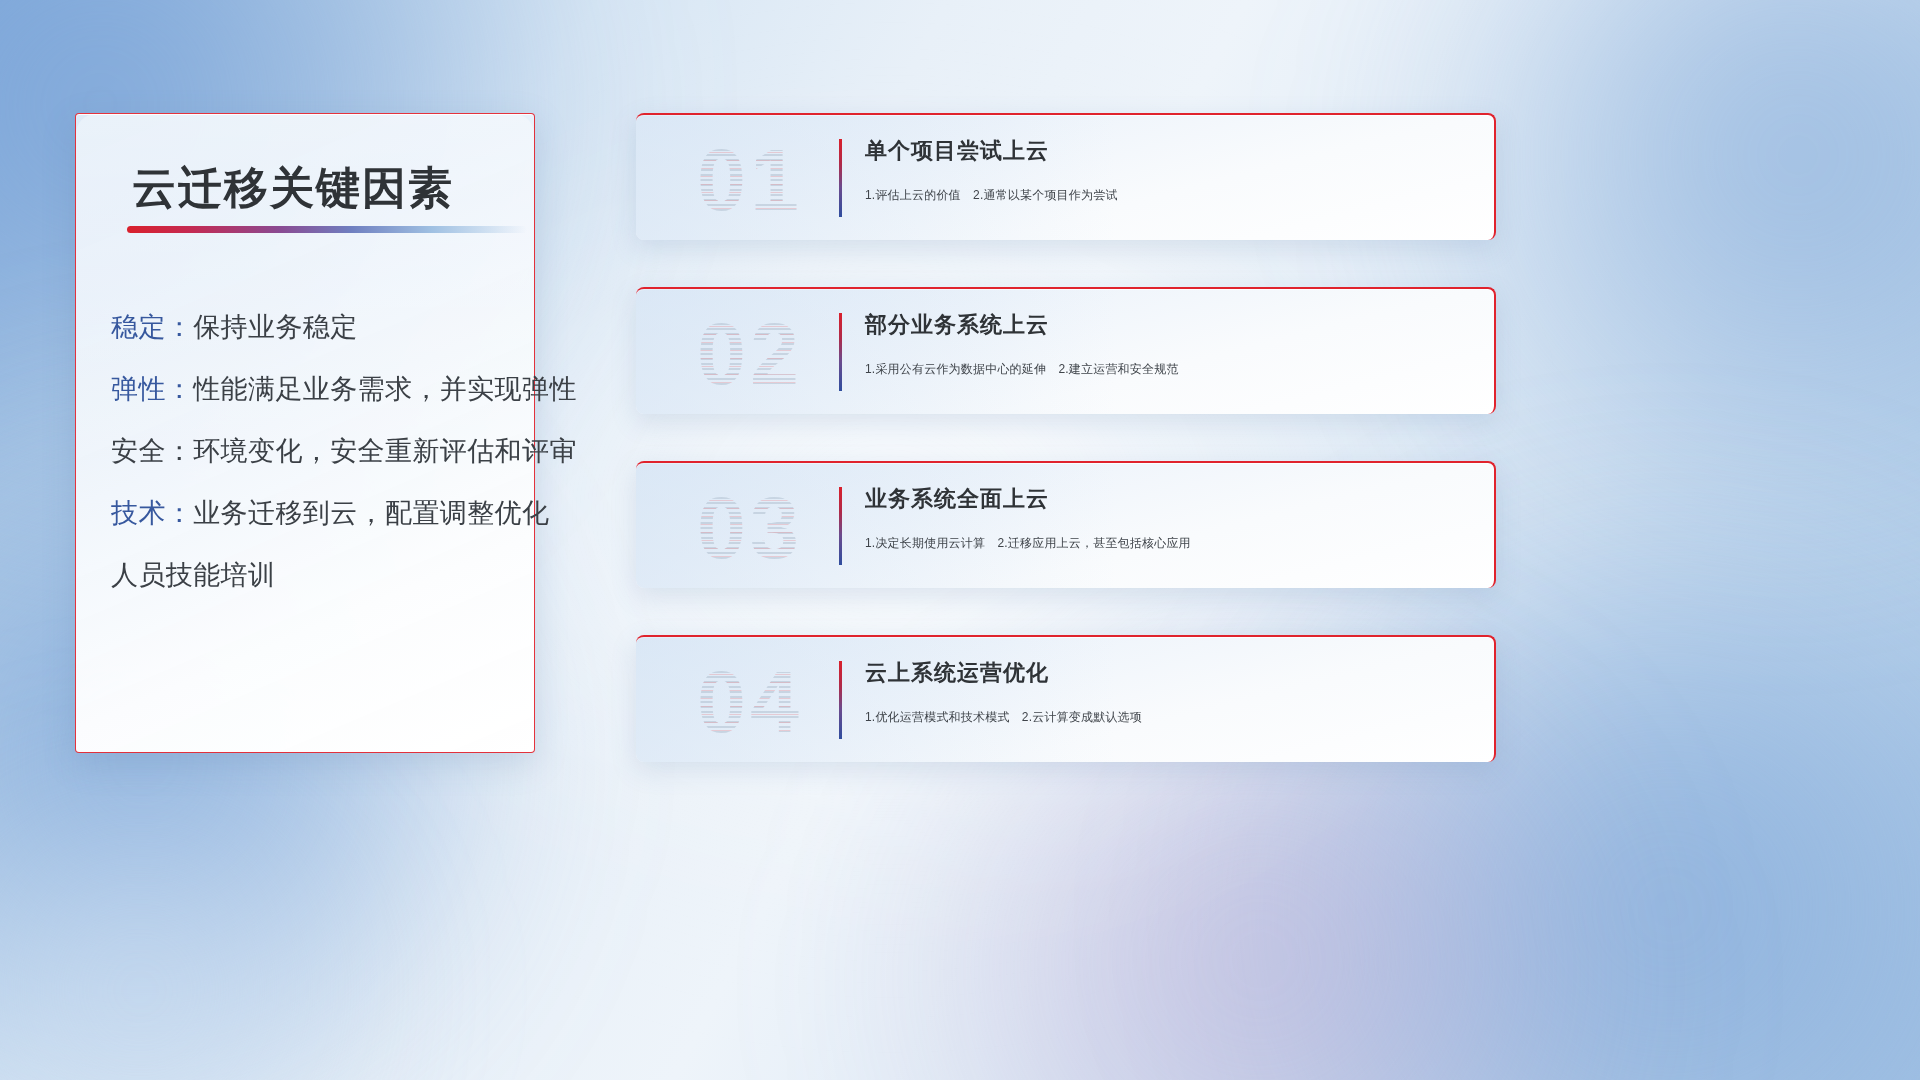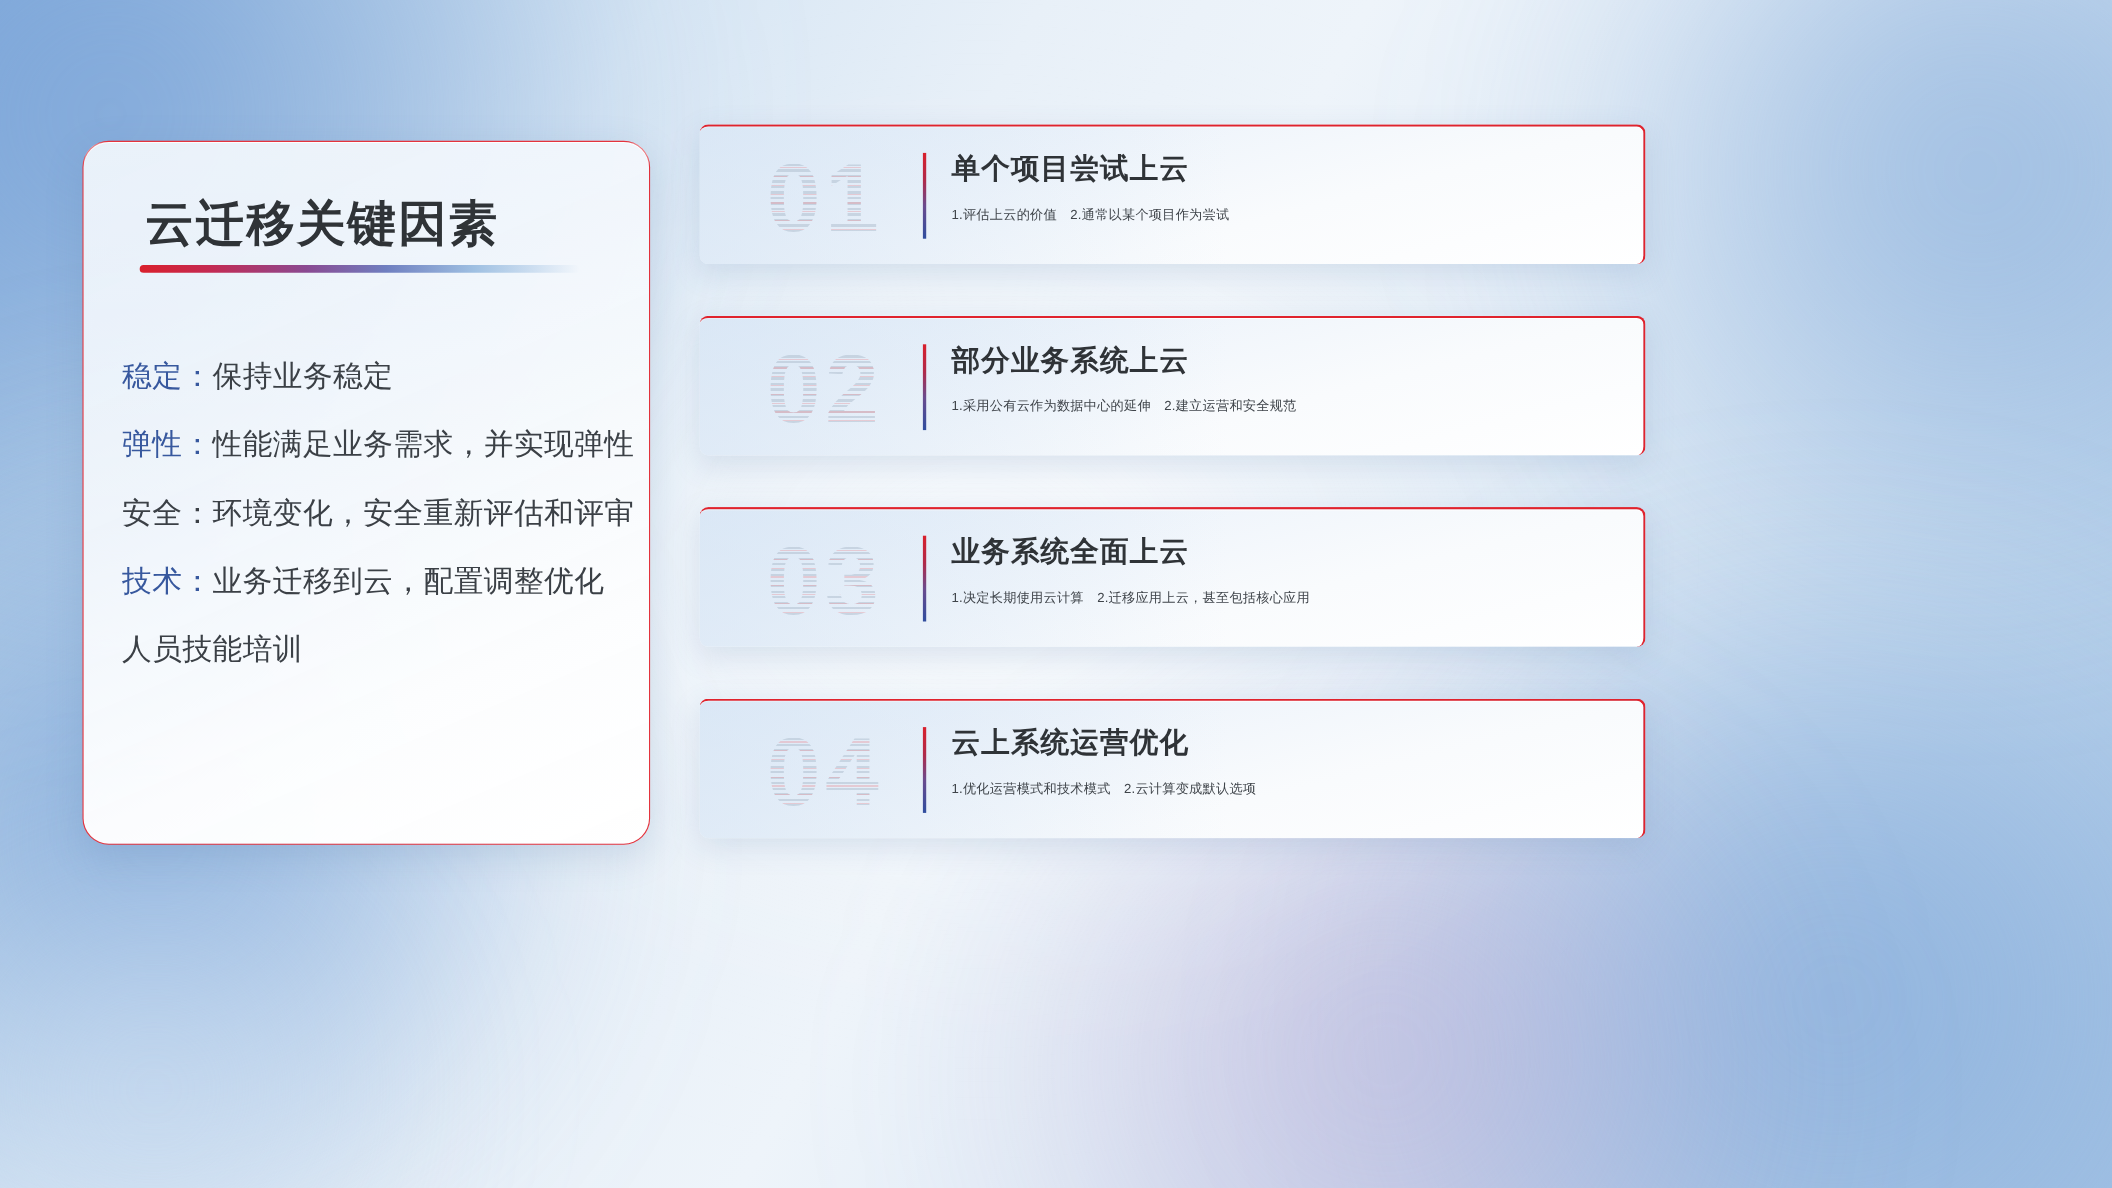--- a/index.html
+++ b/index.html
@@ -38,31 +38,30 @@
            background:radial-gradient(circle at 50% 45%, rgba(120,162,214,.72), rgba(150,186,226,0) 72%); }
   .blob-e{ left:880px; bottom:-300px; width:760px; height:700px;
            background:radial-gradient(circle at 50% 40%, rgba(176,156,206,.50), rgba(190,180,220,0) 70%); }
   .blob-f{ left:300px; top:90px; width:1180px; height:840px;
            background:radial-gradient(ellipse at 50% 50%, rgba(255,255,255,.62), rgba(255,255,255,0) 68%); }
   .blob-g{ left:-120px; bottom:-120px; width:520px; height:420px;
            background:radial-gradient(circle at 50% 50%, rgba(208,224,242,.75), rgba(208,224,242,0) 70%); }
 
   
   #left-card{
-    position:absolute; left:75px; top:113px; width:516px; height:640px;
-    border-radius:24px;
+    position:absolute; left:75px; top:113px; width:460px; height:640px;
+    border-radius:4px;
     background:linear-gradient(157deg,
         rgba(225,236,248,.97) 0%,
         rgba(233,241,250,.96) 22%,
         rgba(244,248,252,.97) 48%,
         rgba(252,253,254,.99) 74%,
         rgba(255,255,255,1) 100%);
     border:1.6px solid rgba(226,34,44,.92);
     box-shadow:0 10px 34px rgba(86,124,170,.20), inset 0 1px 0 rgba(255,255,255,.9);
-    margin-top:15px;
   }
   #left-card .sheen{
     position:absolute; left:0; right:0; top:0; height:58%;
     border-radius:20px 20px 0 0;
     background:linear-gradient(180deg, rgba(255,255,255,.35), rgba(255,255,255,0));
     pointer-events:none;
   }
   .card-title{
     position:absolute; left:56px; top:45px;
     font-size:44px; font-weight:bold; color:#2f3337;
@@ -126,21 +125,21 @@
             mask-image:repeating-linear-gradient(180deg,rgba(0,0,0,0) 0 7px,#000 7px 8px);
     user-select:none;
   }
 
   .divider{
     position:absolute; left:203px; top:24px; width:3px; height:78px;
     background:linear-gradient(180deg,#d9202c 0%,#b02a49 32%,#6a4b8e 62%,#2f4d9e 100%);
   }
   .step-title{
     position:absolute; left:229px; top:21px;
-    font-size:26px; font-weight:bold; color:#2f3337; letter-spacing:1px;
+    font-size:22px; font-weight:bold; color:#2f3337; letter-spacing:1px;
     white-space:nowrap;
   }
   .step-detail{
     position:absolute; left:229px; top:72px;
     font-size:12px; color:#3f444a; letter-spacing:.2px;
     white-space:nowrap;
   }
 </style>
 </head>
 <body>

